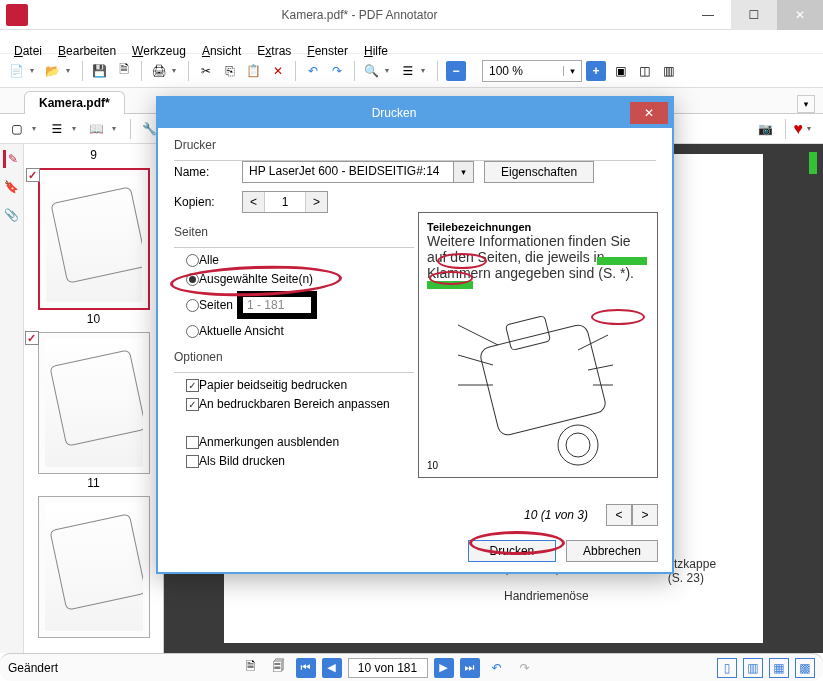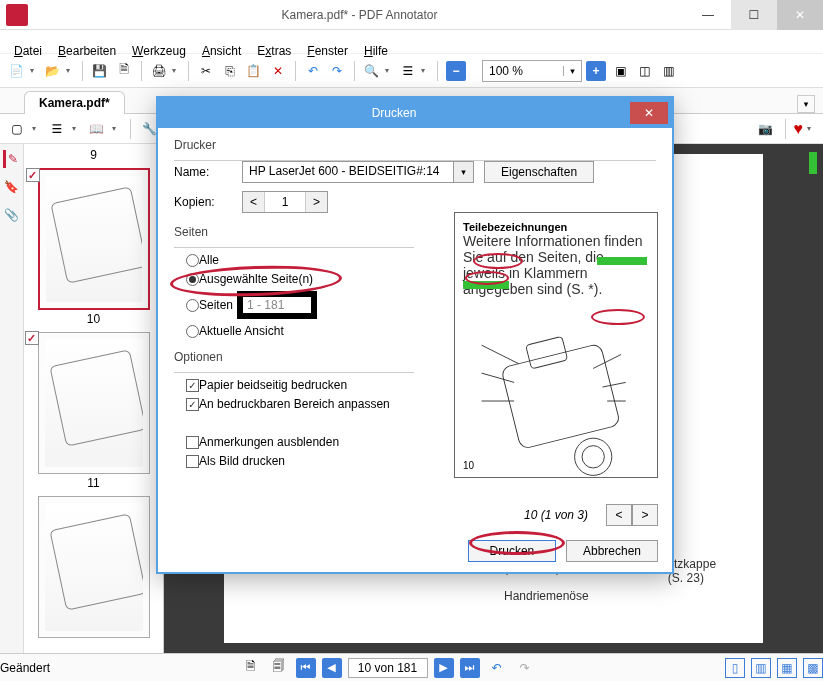--- a/index.html
+++ b/index.html
@@ -53,21 +53,21 @@
 .thumb-label { text-align: center; margin-bottom: 6px; }
 .thumb-content { position: absolute; inset: 6px; background: linear-gradient(180deg,#fff 0%,#f4f4f4 100%); border-radius: 2px; overflow: hidden; }
 .thumb-content::after { content:""; position:absolute; top:18px; left:12px; width:80px; height:80px; border:1px solid #888; border-radius:6px; transform:rotate(-12deg); }
 
 
 .docmain { flex: 1; background: #3a3a3a; position: relative; overflow: hidden; }
 .docpage { position: absolute; top: 10px; left: 60px; right: 60px; bottom: 10px; background: #fff; }
 .green-mark { position: absolute; top: 8px; right: 6px; width: 8px; height: 22px; background: #35c135; }
 
 
-.statusbar { position: absolute; left: 0; right: 0; bottom: 0; height: 28px; border-top: 1px solid #ccc; display: flex; align-items: center; padding: 0 0; gap: 6px; background: #fafafa; }
+.statusbar { position: absolute; left: 0; right: 0; bottom: 0; height: 28px; border-top: 1px solid #ccc; display: flex; align-items: center; padding: 0 8px; gap: 6px; background: #fafafa; border-radius: 10px; }
 .statusbar .spacer { flex: 1; }
 .nav-btn { width: 20px; height: 20px; background: #3b7dd8; color: #fff; display: flex; align-items: center; justify-content: center; font-size: 11px; border-radius: 2px; }
 .page-field { border: 1px solid #aaa; padding: 2px 6px; background: #fff; min-width: 80px; text-align: center; }
 .viewmode { width: 20px; height: 20px; border: 1px solid #3b7dd8; display: flex; align-items: center; justify-content: center; color: #3b7dd8; }
 
 
 .dialog { position: absolute; top: 96px; left: 156px; width: 518px; height: 478px; background: #fff; border: 2px solid #56a0e6; box-shadow: 0 6px 24px rgba(0,0,0,.3); }
 .dialog .dlg-title { height: 30px; background: #56a0e6; color: #fff; display: flex; align-items: center; }
 .dialog .dlg-title span { flex: 1; text-align: center; }
 .dialog .dlg-close { width: 38px; height: 22px; background: #c94f4f; color: #fff; display: flex; align-items: center; justify-content: center; margin-right: 4px; }
@@ -92,21 +92,21 @@
 .radio.checked::after { content: ""; width: 7px; height: 7px; background: #333; border-radius: 50%; }
 .checkbox { width: 13px; height: 13px; border: 1px solid #666; display: flex; align-items: center; justify-content: center; font-size: 10px; color: #333; }
 .checkbox.checked::after { content: "✓"; }
 .range-input { border: 6px solid #000000; padding: 1px 4px; width: 80px; color: #888; margin-left: 4px; }
 
 .ellipse-mark { position: absolute; border: 3px solid #c41e3a; border-radius: 50%; pointer-events: none; }
 .ellipse1 { top: 138px; left: 12px; width: 172px; height: 30px; transform: rotate(-2deg); }
 .ellipse2 { top: 403px; left: 311px; width: 96px; height: 24px; }
 
 
-.preview { position: absolute; top: 84px; right: 14px; width: 204px; height: 266px; border: 1px solid #666; background: #fff; padding: 8px; }
+.preview { position: absolute; top: 84px; right: 14px; width: 240px; height: 266px; border: 1px solid #666; background: #fff; padding: 8px; }
 .preview .pv-title { font-weight: bold; font-size: 11px; }
 .preview .pv-sub { font-size: 14px; color: #333; margin-bottom: 4px; }
 .preview svg { width: 100%; height: 200px; }
 .preview .pv-num { position: absolute; bottom: 6px; left: 8px; font-size: 10px; }
 .pv-hl-green { position: absolute; background: #35c135; height: 8px; }
 .pv-circ { position: absolute; border: 2px solid #c41e3a; border-radius: 50%; }
 
 .pager-row { position: absolute; bottom: 46px; right: 14px; display: flex; align-items: center; gap: 10px; }
 .pager-row .pginfo { padding: 2px 8px; font-style: italic; }
 .pager-btns { display: flex; }

